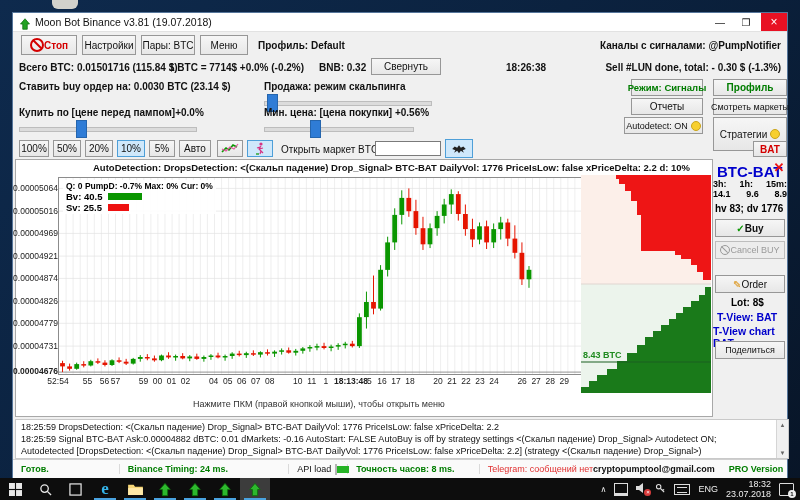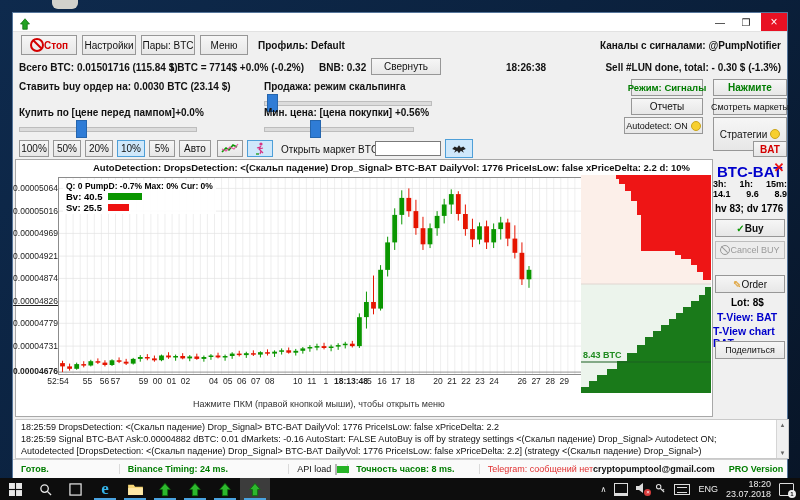--- a/index.html
+++ b/index.html
@@ -41,20 +41,21 @@
 <div class="abs" style="left:52px;top:0;width:26px;height:9px;background:#e8e4da;border-radius:0 0 6px 6px;opacity:.9;"></div>
 
 <div id="window">
 
   <div id="titlebar">
     <span class="abs" style="left:6px;top:3px;">
       <svg width="12" height="12" viewBox="0 0 16 16">
           <polygon points="8,1 14,8 11,8 11,15 5,15 5,8 2,8" fill="#24a324" stroke="#0c6e0c" stroke-width="1"></polygon>
         </svg>
     </span>
+    <span class="abs" style="left:22px;top:3px;font-size:10.5px;color:#111;">Moon Bot Binance v3.81 (19.07.2018)</span>
     <span class="wctl" style="right:54px;">—</span>
     <span class="wctl" style="right:28px;">❐</span>
     <span class="wctl" style="right:0;background:#e81123;color:#fff;font-size:12px;">×</span>
   </div>
 
   <div class="btn" style="left:8px;top:22px;width:56px;height:20px;">
     <span style="display:inline-block;width:10px;height:10px;border:2px solid #d40000;border-radius:50%;position:relative;">
       <span style="position:absolute;left:-1px;top:3px;width:12px;height:2px;background:#d40000;transform:rotate(45deg);"></span>
     </span>
     <span class="b red">Стоп</span>
@@ -86,21 +87,21 @@
   </div>
   <div class="slider" style="left:251px;top:106px;width:150px;">
     <div class="track"></div>
     <div class="thumb" style="left:46px;"></div>
   </div>
 
   <div class="btn" style="left:618px;top:66px;width:72px;height:17px;">
     <span class="b green" style="font-size:9.5px;">Режим: Сигналы</span>
   </div>
   <div class="btn" style="left:700px;top:66px;width:74px;height:17px;">
-    <span class="b green">Нажмите</span>
+    <span class="b green">Профиль</span>
   </div>
   <div class="btn" style="left:618px;top:85px;width:72px;height:17px;">Отчеты</div>
   <div class="btn" style="left:700px;top:85px;width:74px;height:17px;font-size:9px;">Смотреть маркеты</div>
   <div class="btn" style="left:611px;top:104px;width:79px;height:17px;font-size:9px;">
     <span>Autodetect: ON</span>
       <span class="bulb"></span>
   </div>
   <div class="btn" style="left:700px;top:104px;width:74px;height:34px;">
     <span>Стратегии</span>
       <span class="bulb"></span>
@@ -138,21 +139,21 @@
 
   <div class="abs" style="left:2px;top:146px;width:696px;height:256px;background:#fff;border:1px solid #a8a8a8;"></div>
   <div class="lbl b" style="left:80px;top:149px;font-size:9.5px;">AutoDetection:  DropsDetection:  &lt;(Скальп падение) Drop_Signal&gt; BTC-BAT  DailyVol: 1776 PriceIsLow: false xPriceDelta: 2.2 d: 10%</div>
 
   <div id="y-labels" class="abs" style="left:4px;top:164px;width:41px;height:196px;">
       <div class="ylab" style="top: 6px;">0.00005064</div>
       <div class="ylab" style="top: 29px;">0.00005016</div>
       <div class="ylab" style="top: 51px;">0.00004969</div>
       <div class="ylab" style="top: 74px;">0.00004921</div>
       <div class="ylab" style="top: 96px;">0.00004874</div>
-      <div class="ylab" style="top: 119px; text-decoration: underline;">0.00004826</div>
+      <div class="ylab" style="top: 119px;">0.00004826</div>
       <div class="ylab" style="top: 141px;">0.00004779</div>
       <div class="ylab" style="top: 164px;">0.00004731</div>
     </div>
   <div class="ylab b" style="left:0;top:353px;width:45px;position:absolute;">0.00004676</div>
 
   <div id="plot-frame" style="left:45px;top:164px;">
     <svg id="plot-svg" width="523" height="196" viewBox="0 0 523 196">
         <line x1="7.1" y1="0" x2="7.1" y2="196" stroke="#e3e3e3" stroke-width="0.6"></line>
         <line x1="14.1" y1="0" x2="14.1" y2="196" stroke="#e3e3e3" stroke-width="0.6"></line>
         <line x1="21.2" y1="0" x2="21.2" y2="196" stroke="#e3e3e3" stroke-width="0.6"></line>
@@ -561,20 +562,20 @@
           <circle cx="4" cy="4" r="2.4" fill="none" stroke="#ddd" stroke-width="1.2"></circle>
           <path d="M6,6 L10,10 M8,8 L10,7" stroke="#ddd" stroke-width="1.2"></path>
         </svg>
     </span>
     <span style="display:inline-block;width:14px;height:9px;border:1px solid #ddd;position:relative;">
       <span style="position:absolute;left:2px;top:2px;width:10px;height:1px;background:#ddd;"></span>
       <span style="position:absolute;left:2px;bottom:1px;width:10px;height:1px;background:#ddd;"></span>
     </span>
     <span>ENG</span>
     <span style="text-align:right;line-height:10px;">
-      <span>18:20</span><br>
+      <span>18:32</span><br>
       <span>23.07.2018</span>
     </span>
     <span style="position:relative;display:inline-block;width:13px;height:11px;border:1px solid #ddd;border-radius:1px;">
       <span style="position:absolute;right:-3px;bottom:-3px;width:8px;height:8px;background:#eee;border-radius:50%;color:#111;font-size:6px;line-height:8px;text-align:center;font-weight:bold;">1</span>
     </span>
   </div>
 </div>
 
 </body></html>

